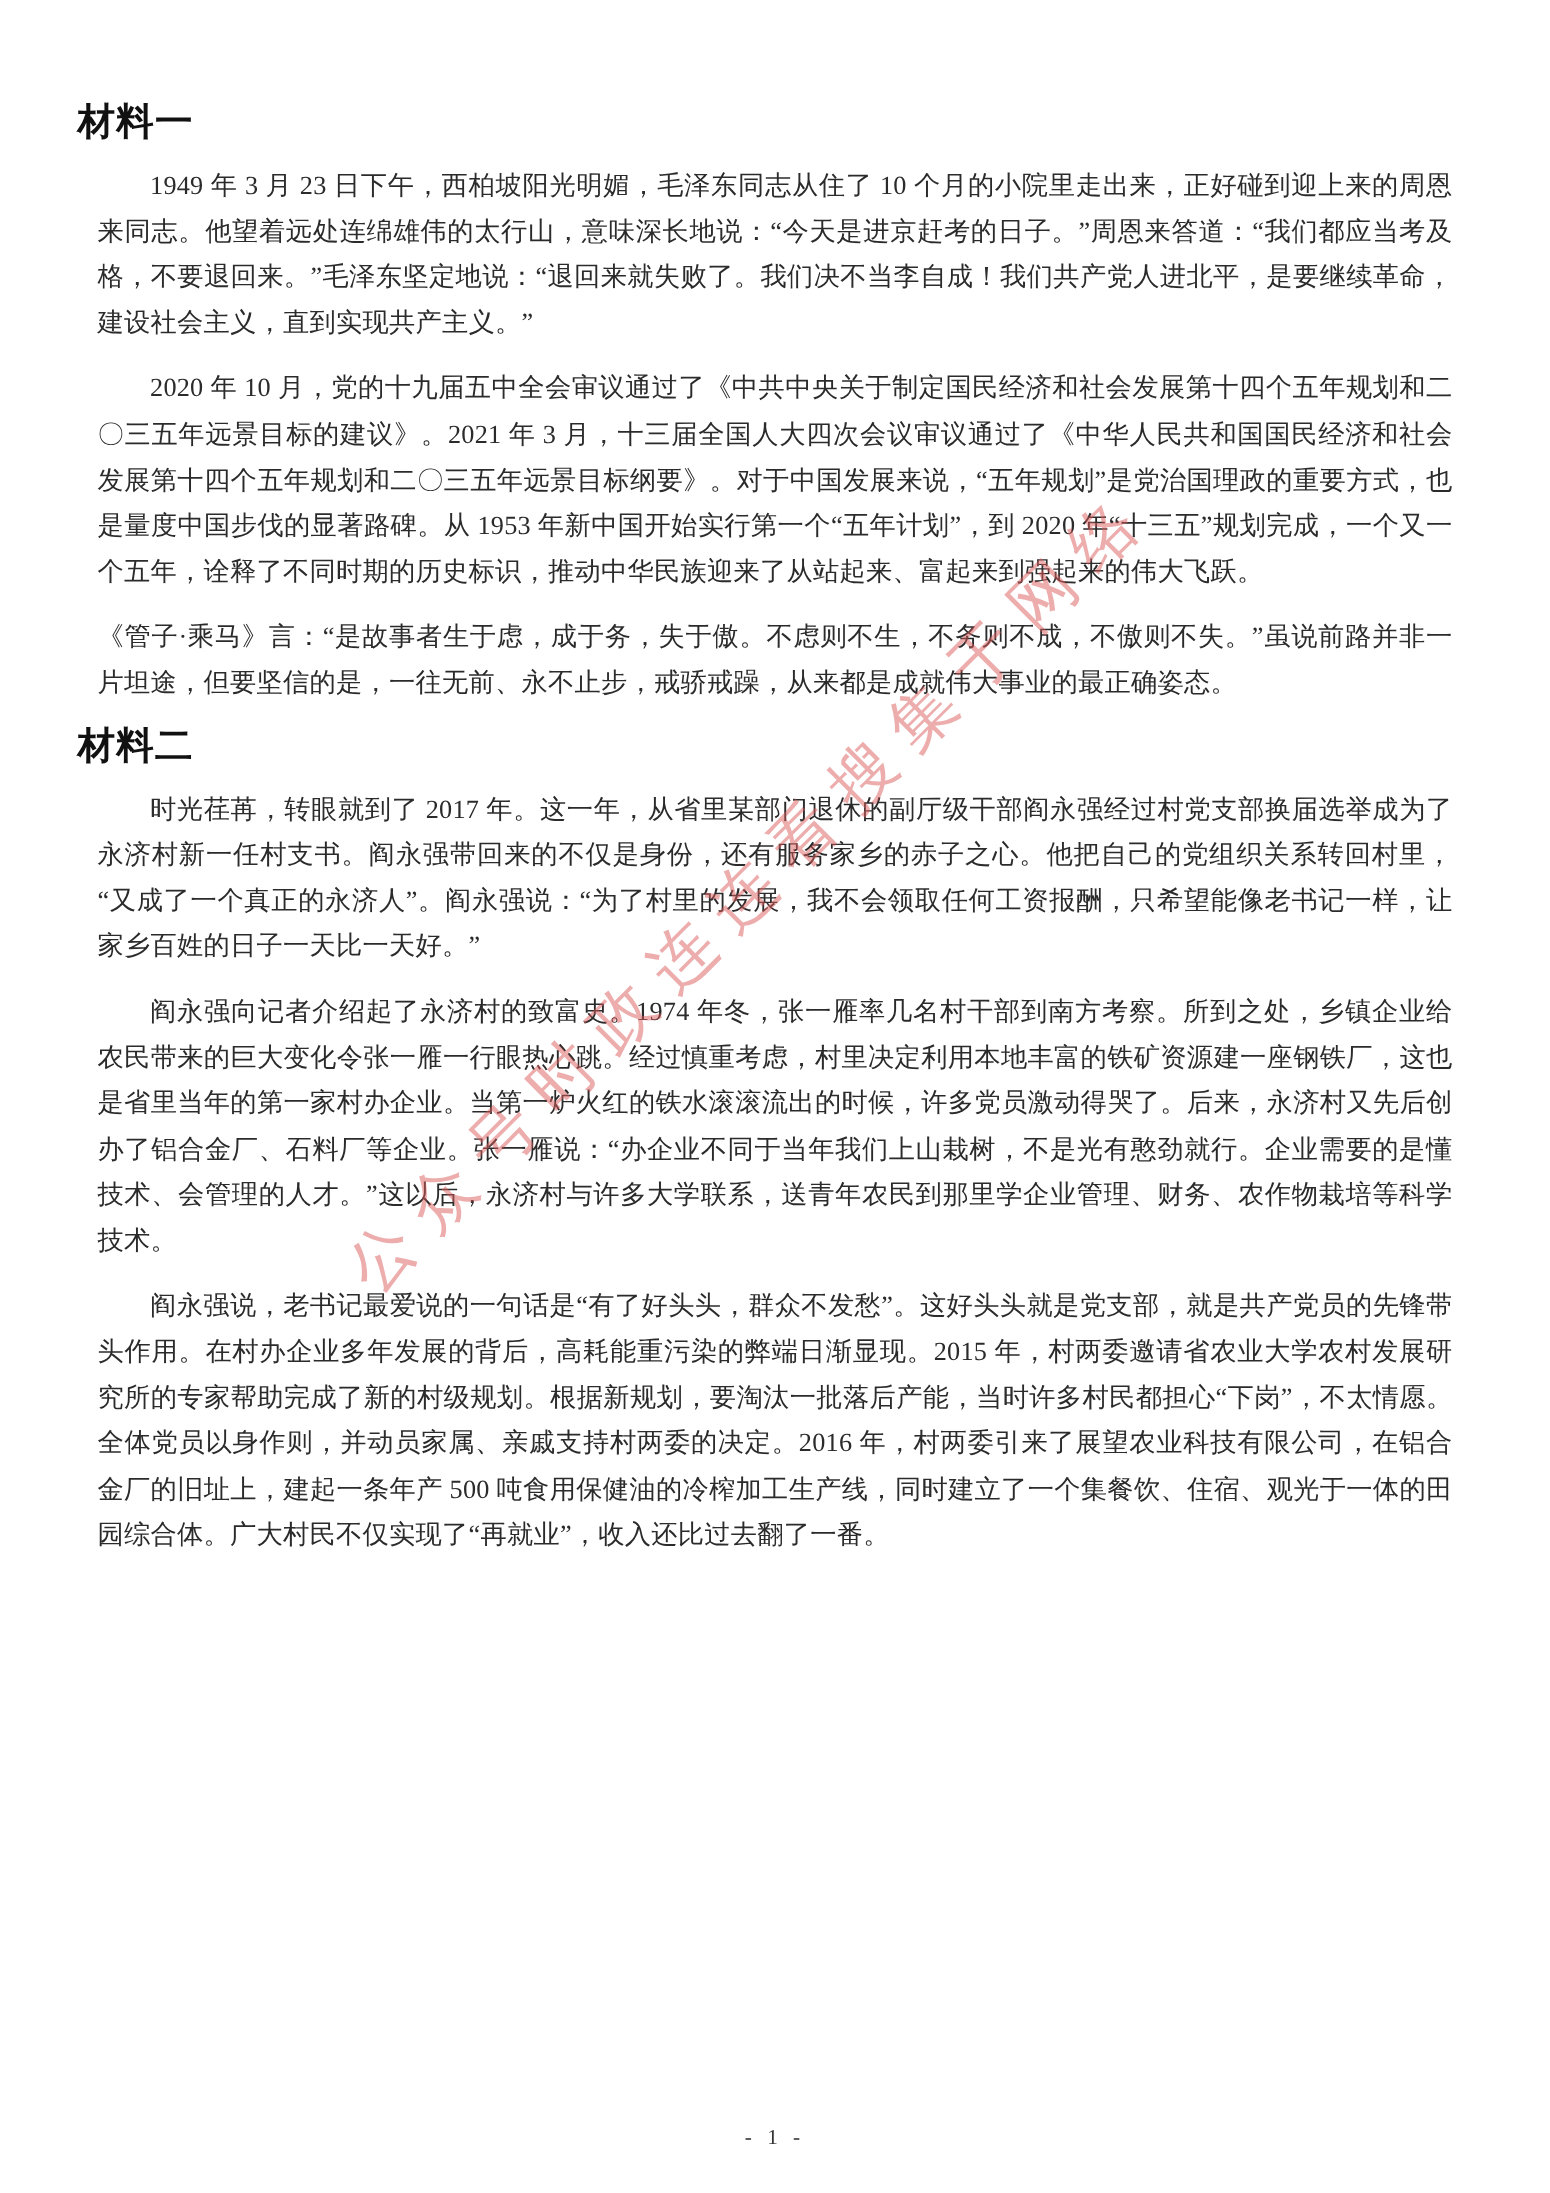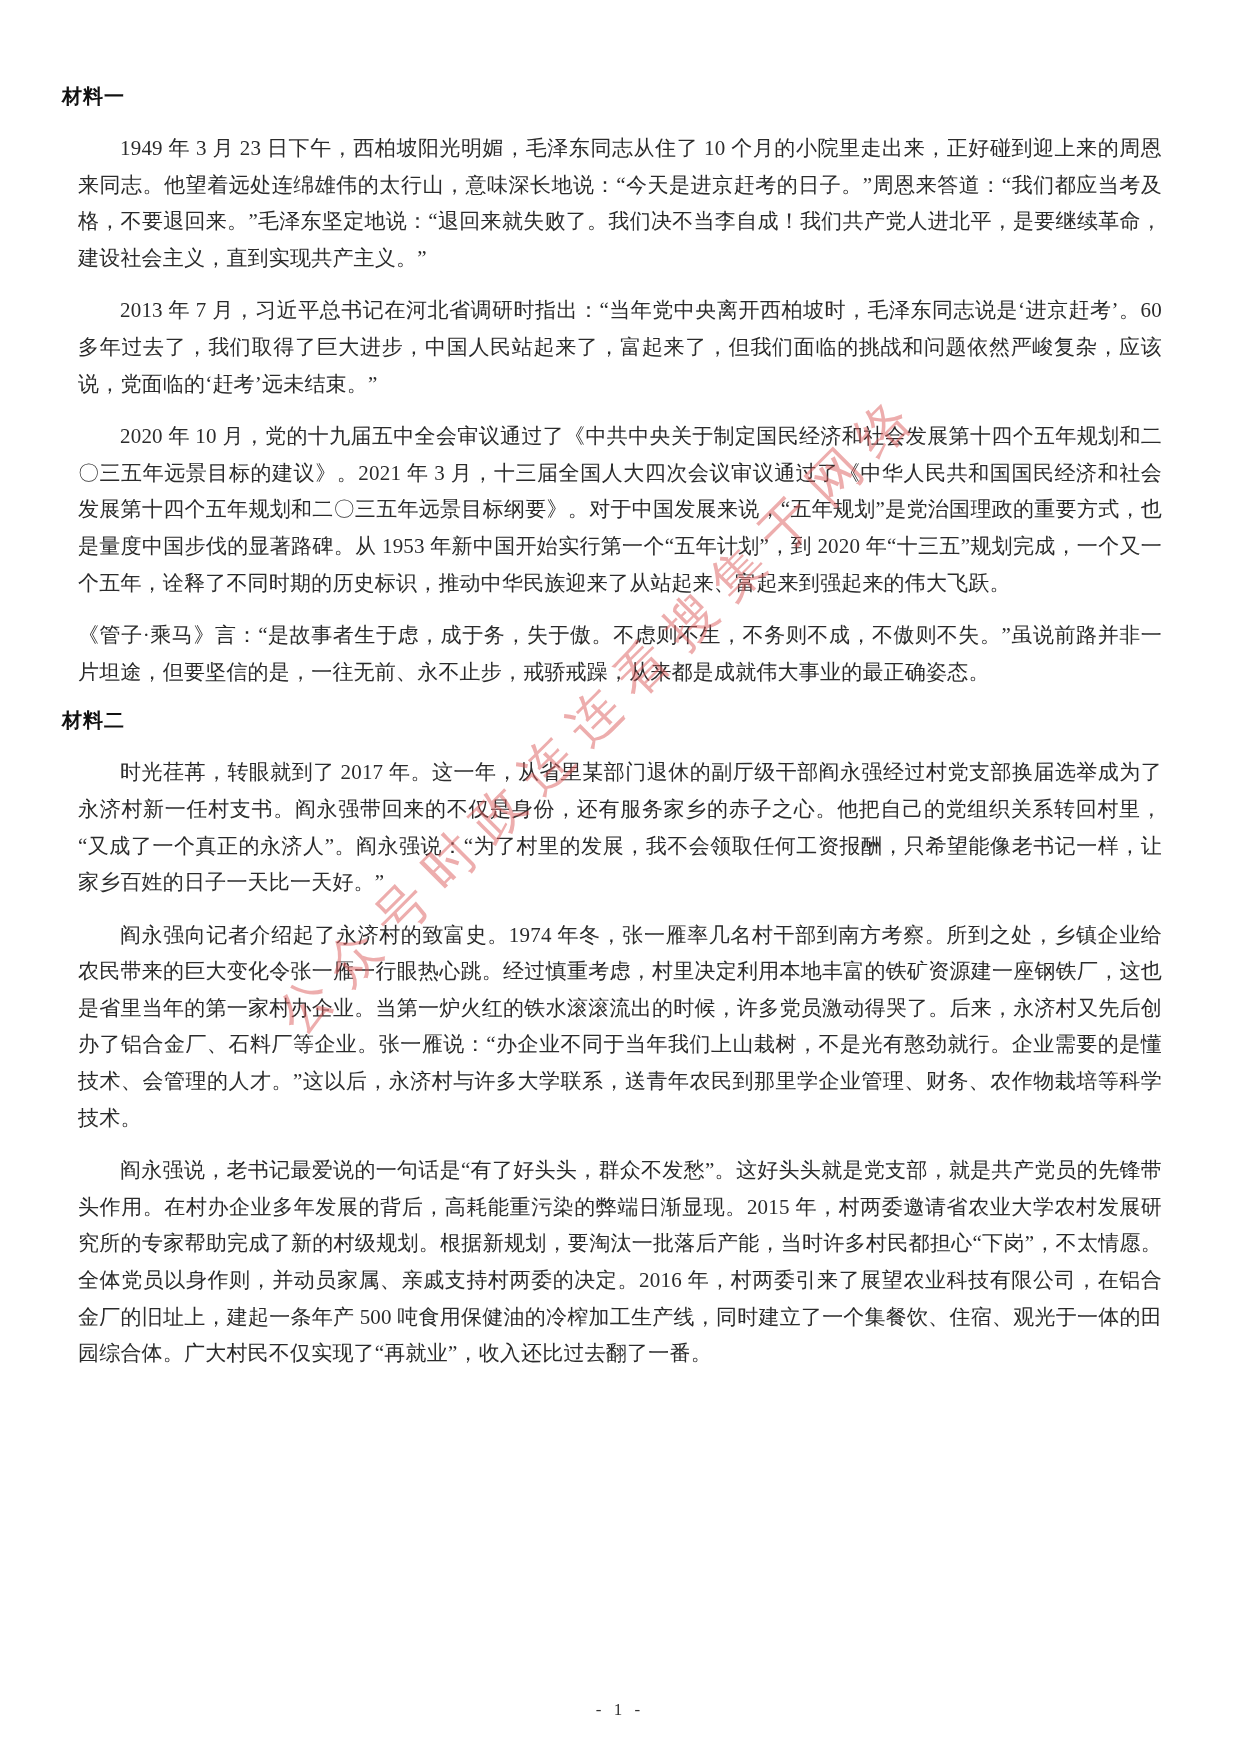--- a/index.html
+++ b/index.html
@@ -12,22 +12,22 @@
     font-family: "Liberation Serif", "DejaVu Serif", serif;
     color: #2b2b2b;
   }
   .doc {
     position: absolute;
     inset: 0;
     padding: 82px 62px 0 62px;
     box-sizing: border-box;
   }
   h1.mat-heading {
-    font-family: Liberation Mono, monospace;
-    font-size: 20px;
+    font-family: Liberation Sans, sans-serif;
+    font-size: 30px;
     line-height: 32px;
     font-weight: 700;
     color: #111;
     margin: 0 0 14px 0;
     letter-spacing: 1px;
   }
   h1.mat-heading.second { margin-top: 1px; }
   p.para {
     font-size: 21px;
     line-height: 36.6px;
@@ -68,21 +68,20 @@
 </head>
 <body>
 
 <div class="doc">
 
   <div class="watermark">公众号时政连连看搜集于网络</div>
 
   <h1 class="mat-heading">材料一</h1>
 
   <p class="para">1949 年 3 月 23 日下午，西柏坡阳光明媚，毛泽东同志从住了 10 个月的小院里走出来，正好碰到迎上来的周恩来同志。他望着远处连绵雄伟的太行山，意味深长地说：“今天是进京赶考的日子。”周恩来答道：“我们都应当考及格，不要退回来。”毛泽东坚定地说：“退回来就失败了。我们决不当李自成！我们共产党人进北平，是要继续革命，建设社会主义，直到实现共产主义。”</p>
-  <p class="para">2013 年 7 月，习近平总书记在河北省调研时指出：“当年党中央离开西柏坡时，毛泽东同志说是‘进京赶考’。60 多年过去了，我们取得了巨大进步，中国人民站起来了，富起来了，但我们面临的挑战和问题依然严峻复杂，应该说，党面临的‘赶考’远未结束。”</p>
   <p class="para">2020 年 10 月，党的十九届五中全会审议通过了《中共中央关于制定国民经济和社会发展第十四个五年规划和二〇三五年远景目标的建议》。2021 年 3 月，十三届全国人大四次会议审议通过了《中华人民共和国国民经济和社会发展第十四个五年规划和二〇三五年远景目标纲要》。对于中国发展来说，“五年规划”是党治国理政的重要方式，也是量度中国步伐的显著路碑。从 1953 年新中国开始实行第一个“五年计划”，到 2020 年“十三五”规划完成，一个又一个五年，诠释了不同时期的历史标识，推动中华民族迎来了从站起来、富起来到强起来的伟大飞跃。</p>
 
   <p class="para noindent"><span>《管子·乘马》言：“</span><span class="ul">是故事者生于虑，成于务，失于傲。不虑则不生，不务则不成，不傲则不失。</span><span>”虽说前路并非一片坦途，但要坚信的是，一往无前、永不止步，戒骄戒躁，从来都是成就伟大事业的最正确姿态。</span></p>
 
   <h1 class="mat-heading second">材料二</h1>
 
   <p class="para">时光荏苒，转眼就到了 2017 年。这一年，从省里某部门退休的副厅级干部阎永强经过村党支部换届选举成为了永济村新一任村支书。阎永强带回来的不仅是身份，还有服务家乡的赤子之心。他把自己的党组织关系转回村里，“又成了一个真正的永济人”。阎永强说：“为了村里的发展，我不会领取任何工资报酬，只希望能像老书记一样，让家乡百姓的日子一天比一天好。”</p>
   <p class="para">阎永强向记者介绍起了永济村的致富史。1974 年冬，张一雁率几名村干部到南方考察。所到之处，乡镇企业给农民带来的巨大变化令张一雁一行眼热心跳。经过慎重考虑，村里决定利用本地丰富的铁矿资源建一座钢铁厂，这也是省里当年的第一家村办企业。当第一炉火红的铁水滚滚流出的时候，许多党员激动得哭了。后来，永济村又先后创办了铝合金厂、石料厂等企业。张一雁说：“办企业不同于当年我们上山栽树，不是光有憨劲就行。企业需要的是懂技术、会管理的人才。”这以后，永济村与许多大学联系，送青年农民到那里学企业管理、财务、农作物栽培等科学技术。</p>
   <p class="para">阎永强说，老书记最爱说的一句话是“有了好头头，群众不发愁”。这好头头就是党支部，就是共产党员的先锋带头作用。在村办企业多年发展的背后，高耗能重污染的弊端日渐显现。2015 年，村两委邀请省农业大学农村发展研究所的专家帮助完成了新的村级规划。根据新规划，要淘汰一批落后产能，当时许多村民都担心“下岗”，不太情愿。全体党员以身作则，并动员家属、亲戚支持村两委的决定。2016 年，村两委引来了展望农业科技有限公司，在铝合金厂的旧址上，建起一条年产 500 吨食用保健油的冷榨加工生产线，同时建立了一个集餐饮、住宿、观光于一体的田园综合体。广大村民不仅实现了“再就业”，收入还比过去翻了一番。</p>
 

